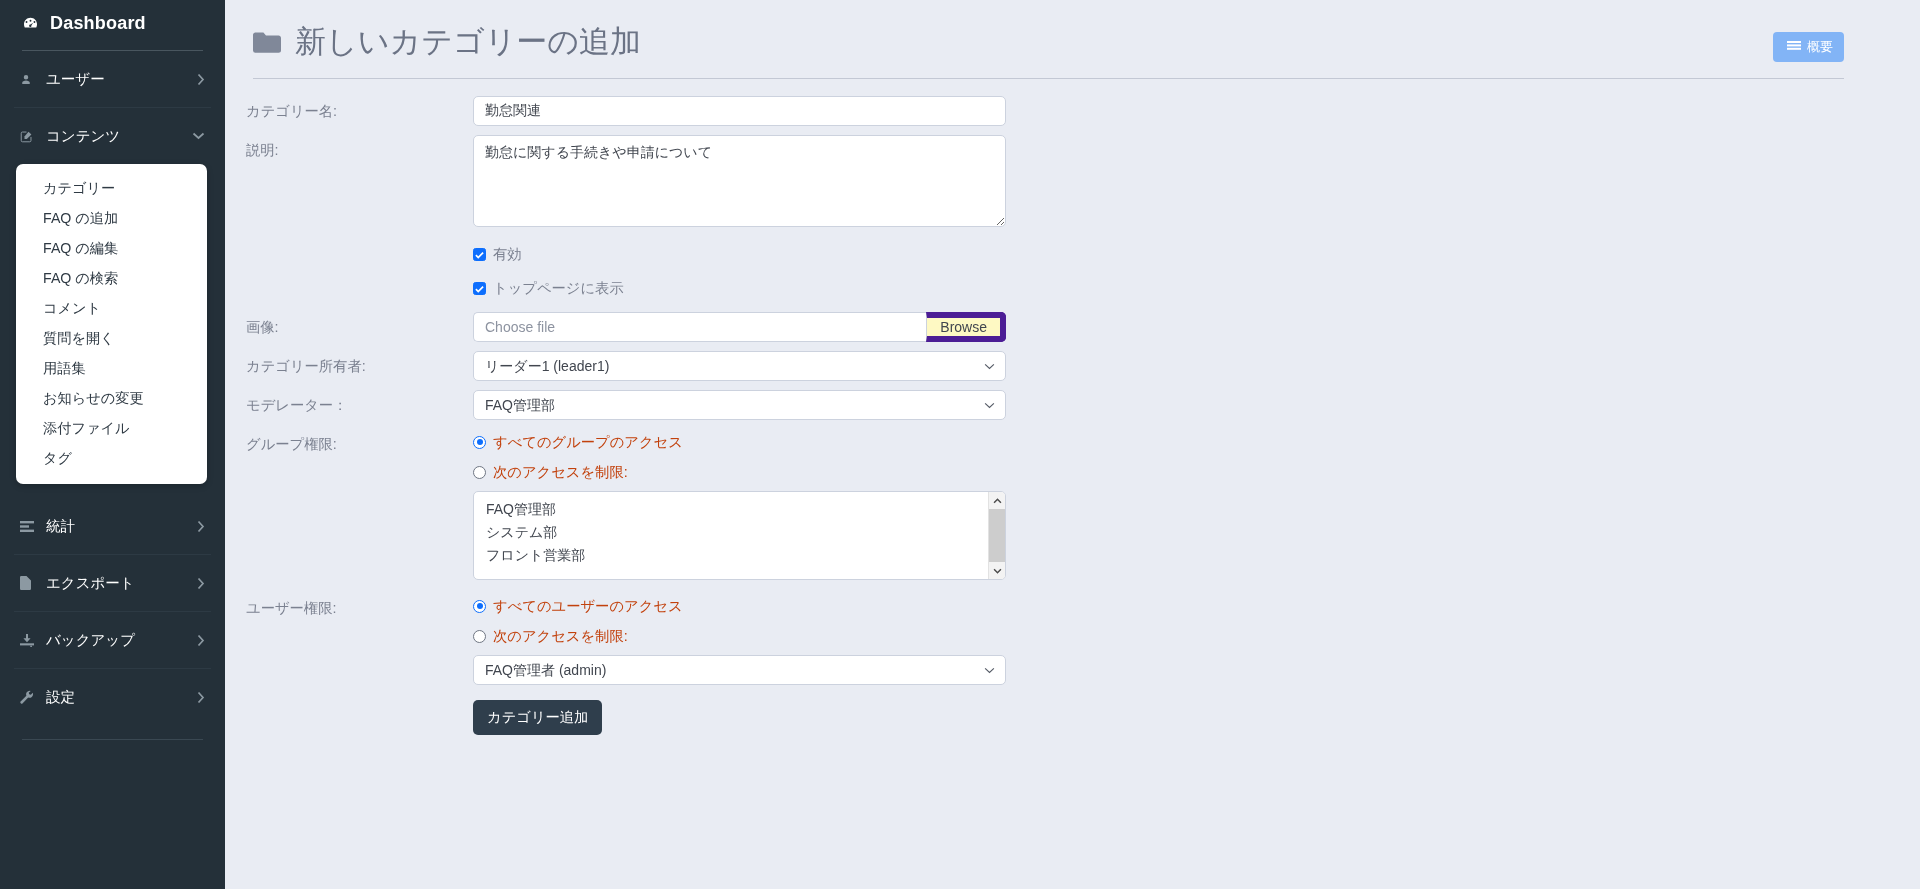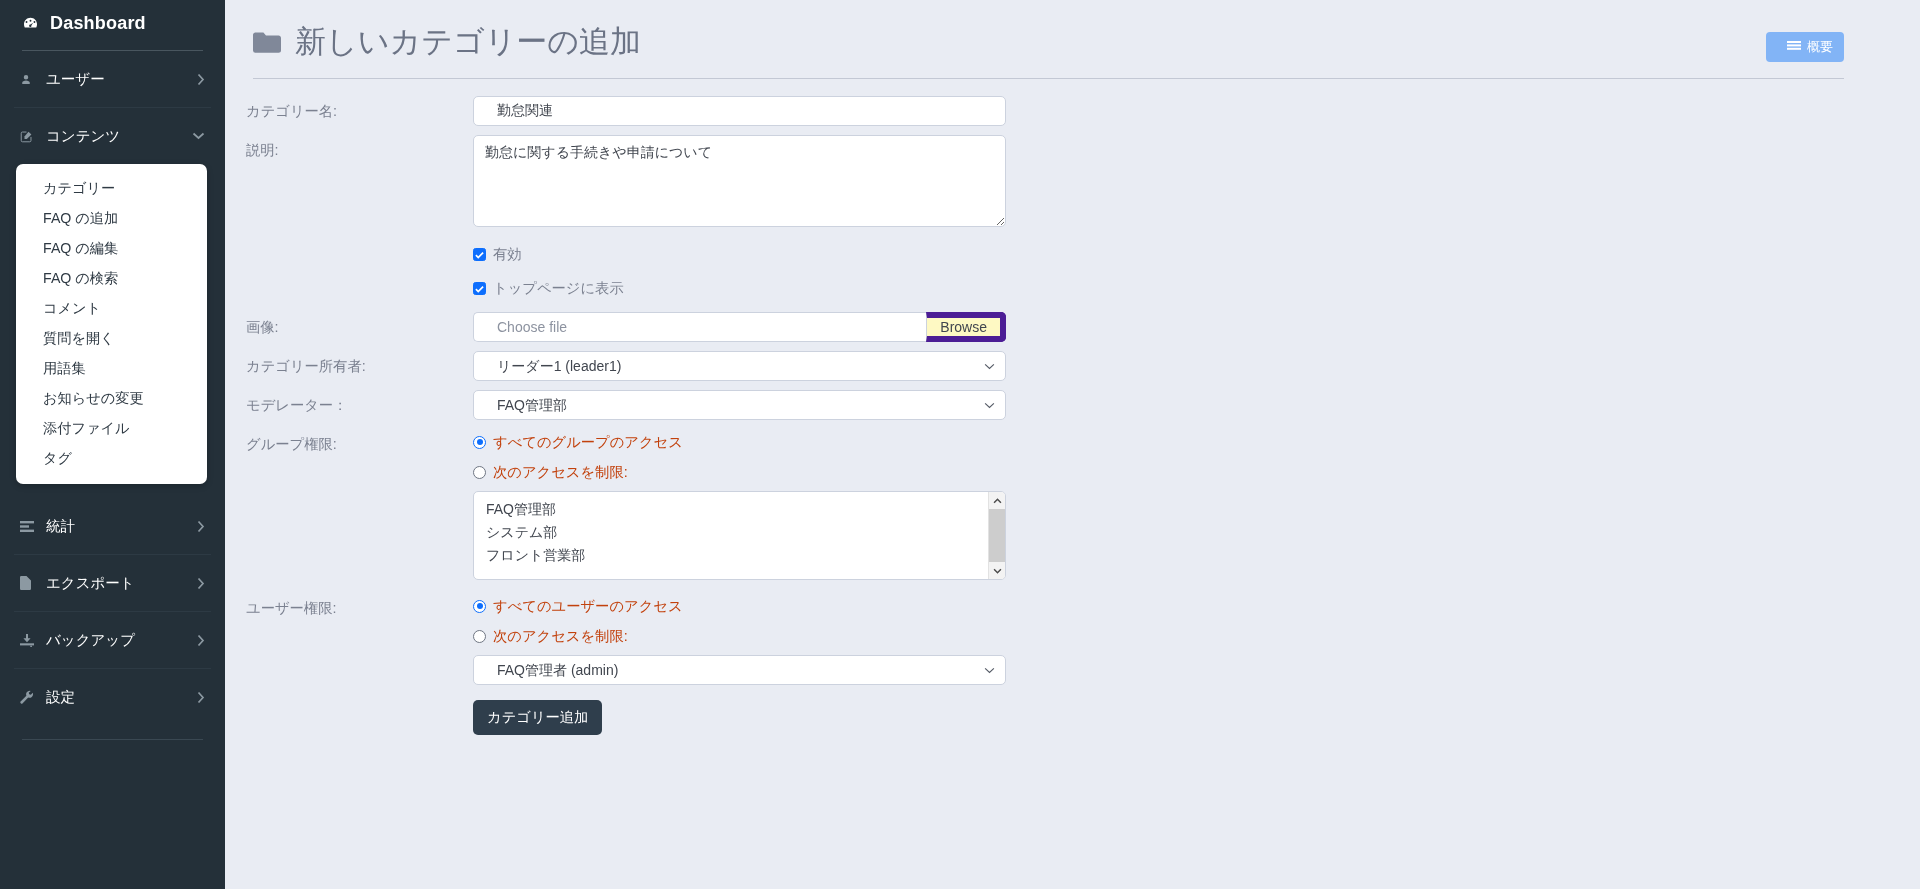--- a/index.html
+++ b/index.html
@@ -107,21 +107,21 @@
     font-weight: 400;
     line-height: 40px;
   }
   .folder-icon { display:inline-flex; align-items:center; color:#808899; }
   .btn-overview {
     background: #82b4f6;
     color: #ffffff;
     border: none;
     border-radius: 4px;
     font-size: 13px;
-    padding: 6px 11px 6px 21px;
+    padding: 6px 11px 6px 14px;
     display: inline-flex;
     align-items: center;
     gap: 6px;
     cursor: pointer;
     margin-top: 10px;
   }
   .head-rule {
     height: 1px;
     background: #c3c8d4;
     margin: 16px 76px 0 28px;
@@ -144,21 +144,21 @@
   .row-field { flex: 1; max-width: 533px; }
 
   .ctrl {
     width: 100%;
     height: 30px;
     border: 1px solid #ccd2de;
     border-radius: 5px;
     background: #ffffff;
     font-size: 14px;
     color: #41464f;
-    padding: 0 23px;
+    padding: 0 11px;
     font-family: "Liberation Sans", sans-serif;
     outline: none;
   }
   textarea.ctrl {
     height: 92px;
     padding: 7px 11px;
     resize: vertical;
     line-height: 19px;
   }
   .select-wrap { position: relative; width: 100%; }

